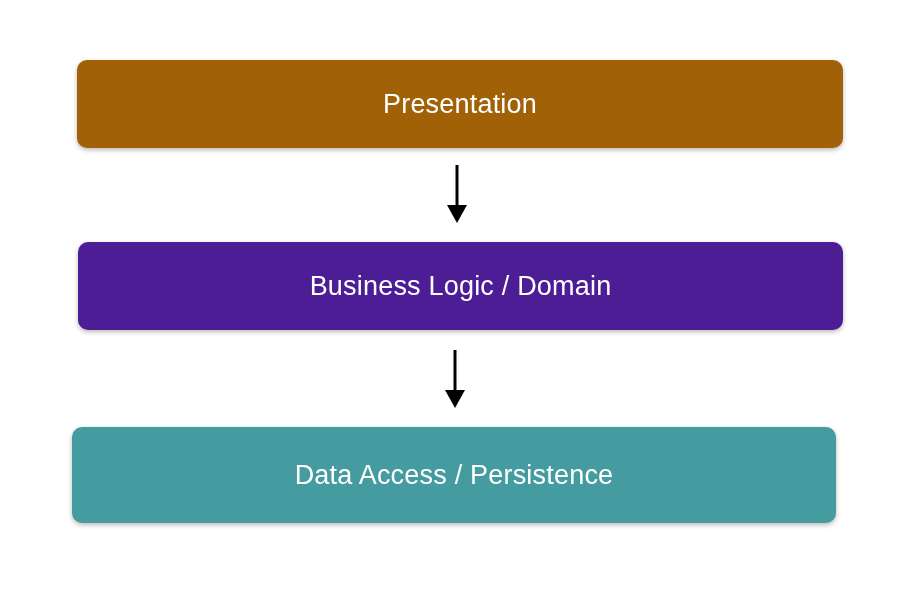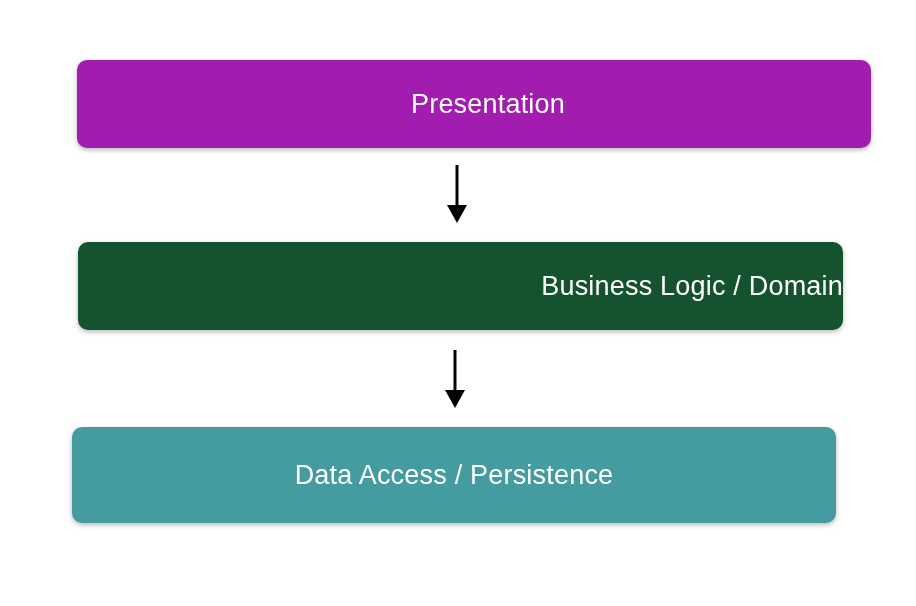--- a/index.html
+++ b/index.html
@@ -40,32 +40,32 @@
   }
   .arrow-1 { left: 446px; top: 165px; }
   .arrow-2 { left: 444px; top: 350px; }
   .arrow svg { display: block; }
 </style>
 </head>
 <body>
 
 <div class="canvas">
 
-  <div class="layer-box box-presentation" style="background-color: #a21caf; padding-left: 28px;">
+  <div class="layer-box box-presentation" style="background-color: #a16207;">
     <span class="layer-label">Presentation</span>
   </div>
 
   <div class="arrow arrow-1">
     <svg width="22" height="58" viewBox="0 0 22 58" aria-hidden="true">
       <line x1="11" y1="0" x2="11" y2="42" stroke="#000000" stroke-width="3"></line>
       <polygon points="1,40 21,40 11,58" fill="#000000"></polygon>
     </svg>
   </div>
 
-  <div class="layer-box box-business" style="background-color: #14532d; justify-content: flex-end;">
+  <div class="layer-box box-business" style="background-color: #4c1d95;">
     <span class="layer-label">Business Logic / Domain</span>
   </div>
 
   <div class="arrow arrow-2">
     <svg width="22" height="58" viewBox="0 0 22 58" aria-hidden="true">
       <line x1="11" y1="0" x2="11" y2="42" stroke="#000000" stroke-width="3"></line>
       <polygon points="1,40 21,40 11,58" fill="#000000"></polygon>
     </svg>
   </div>
 

